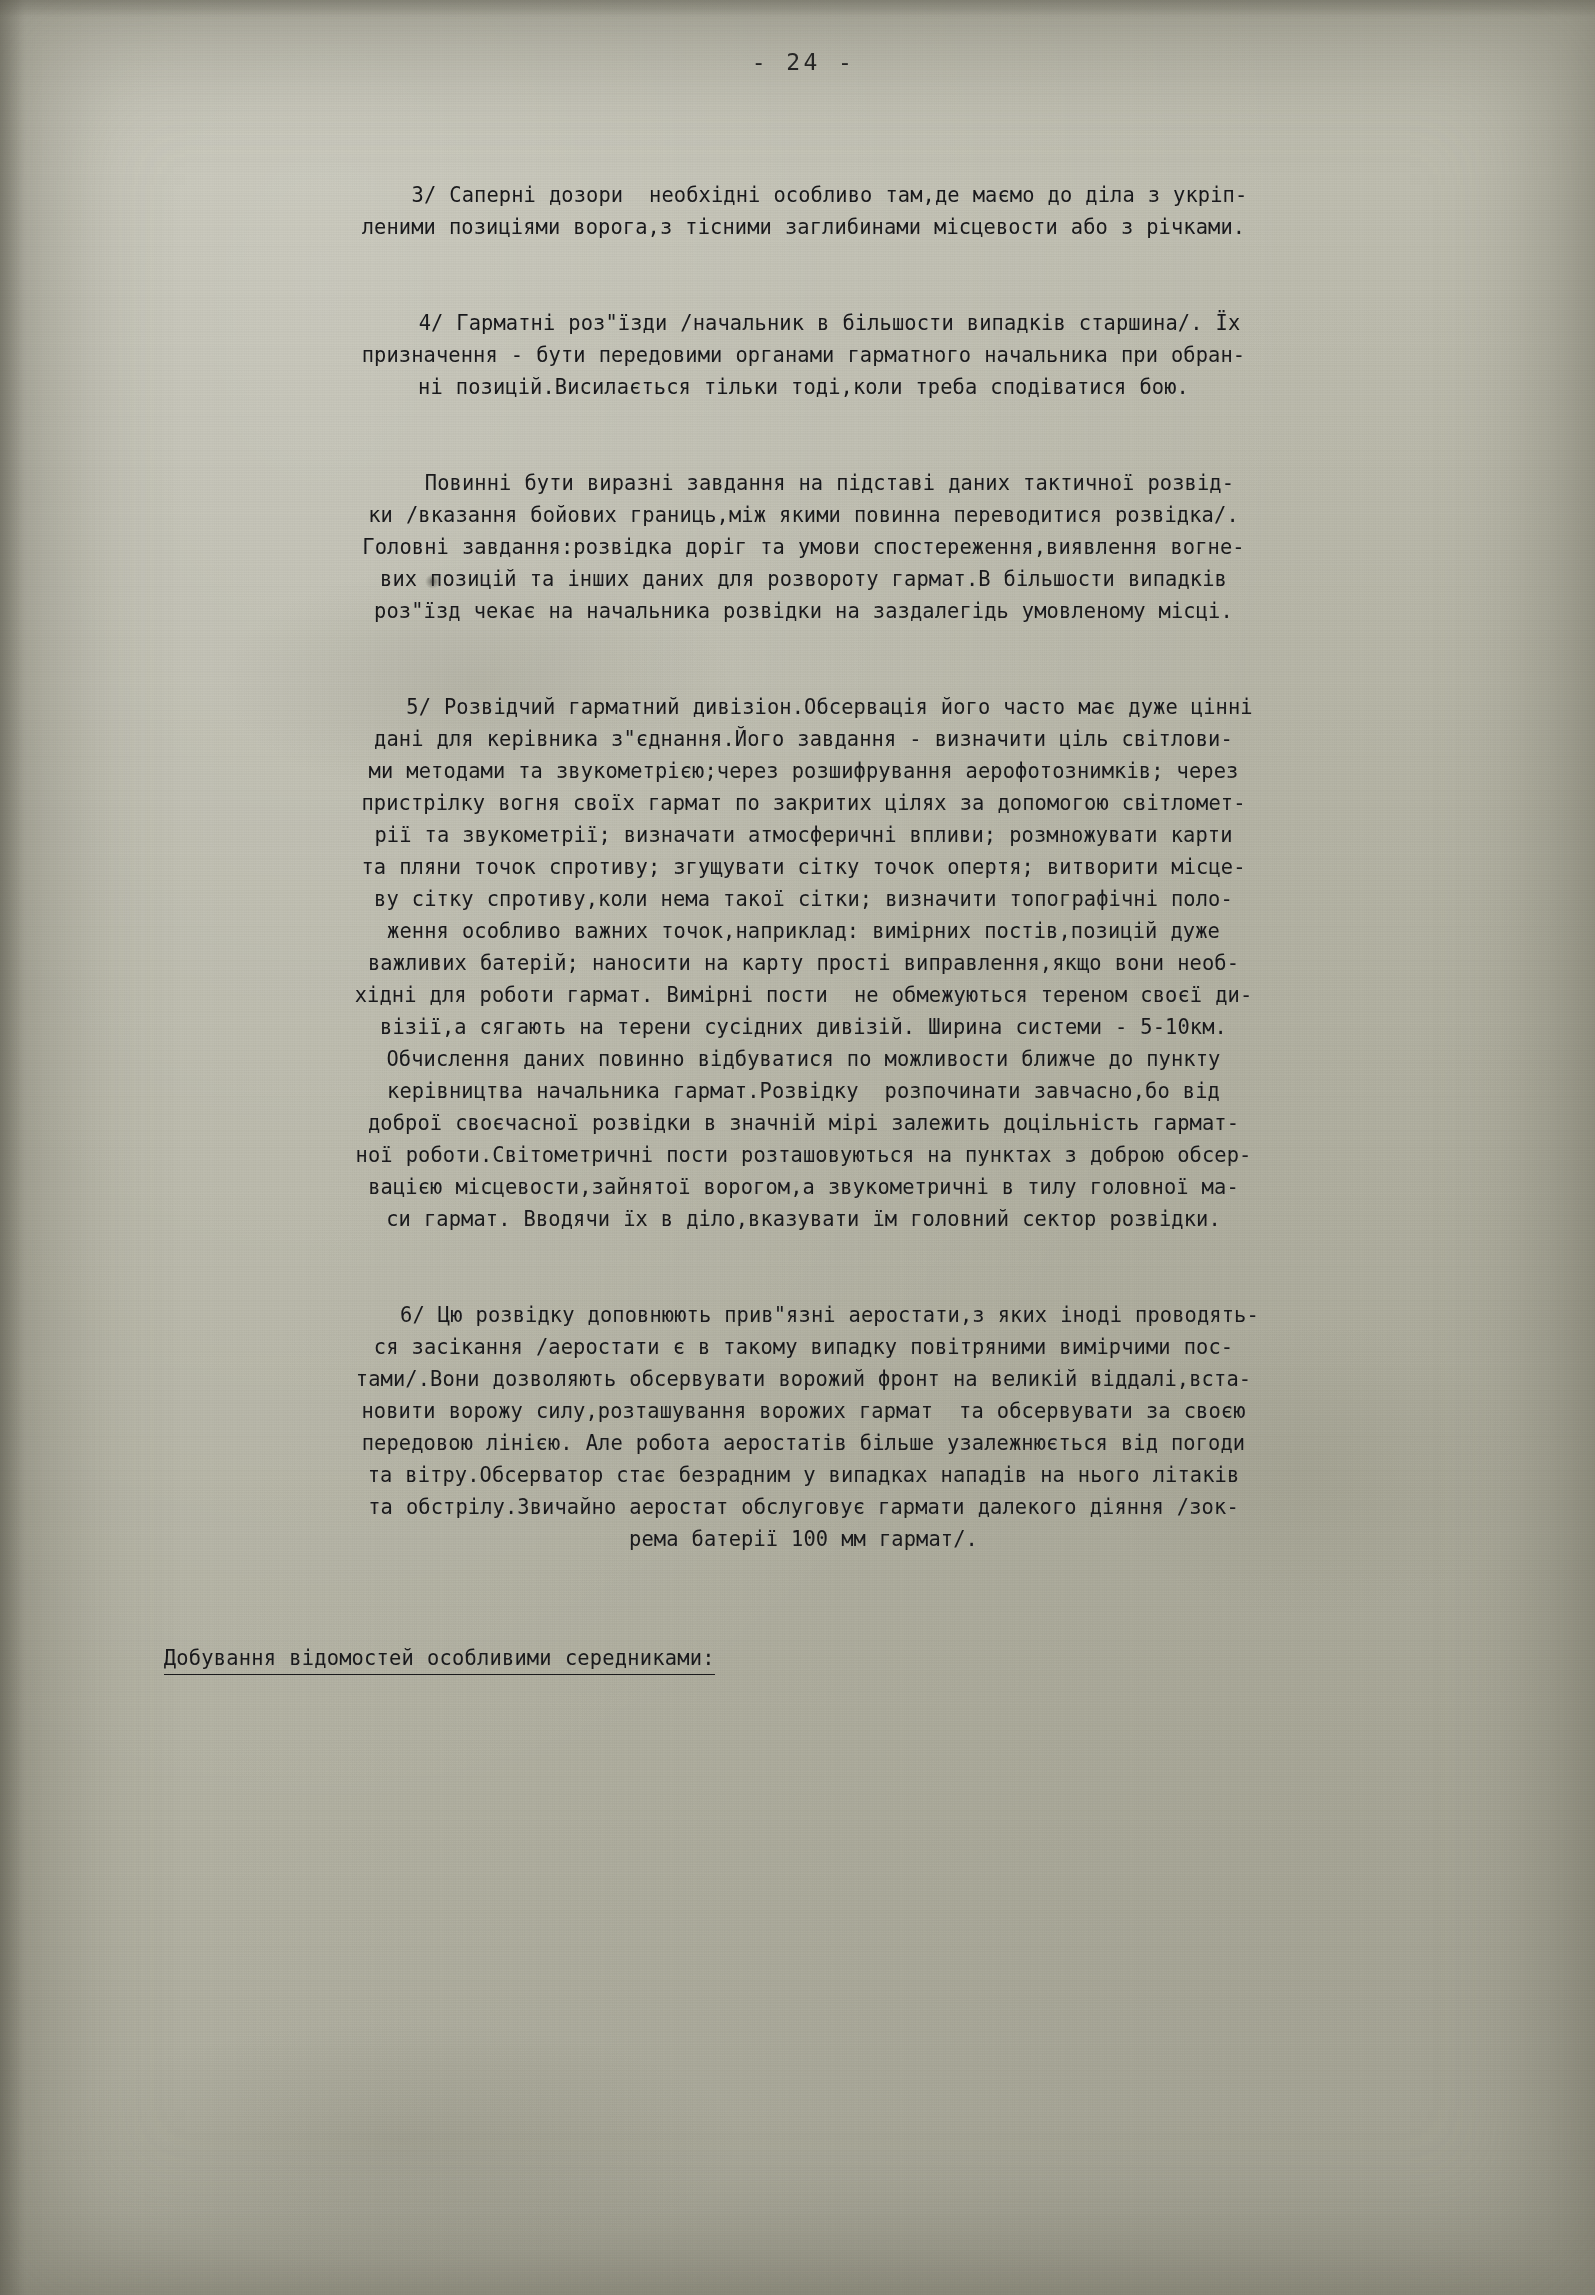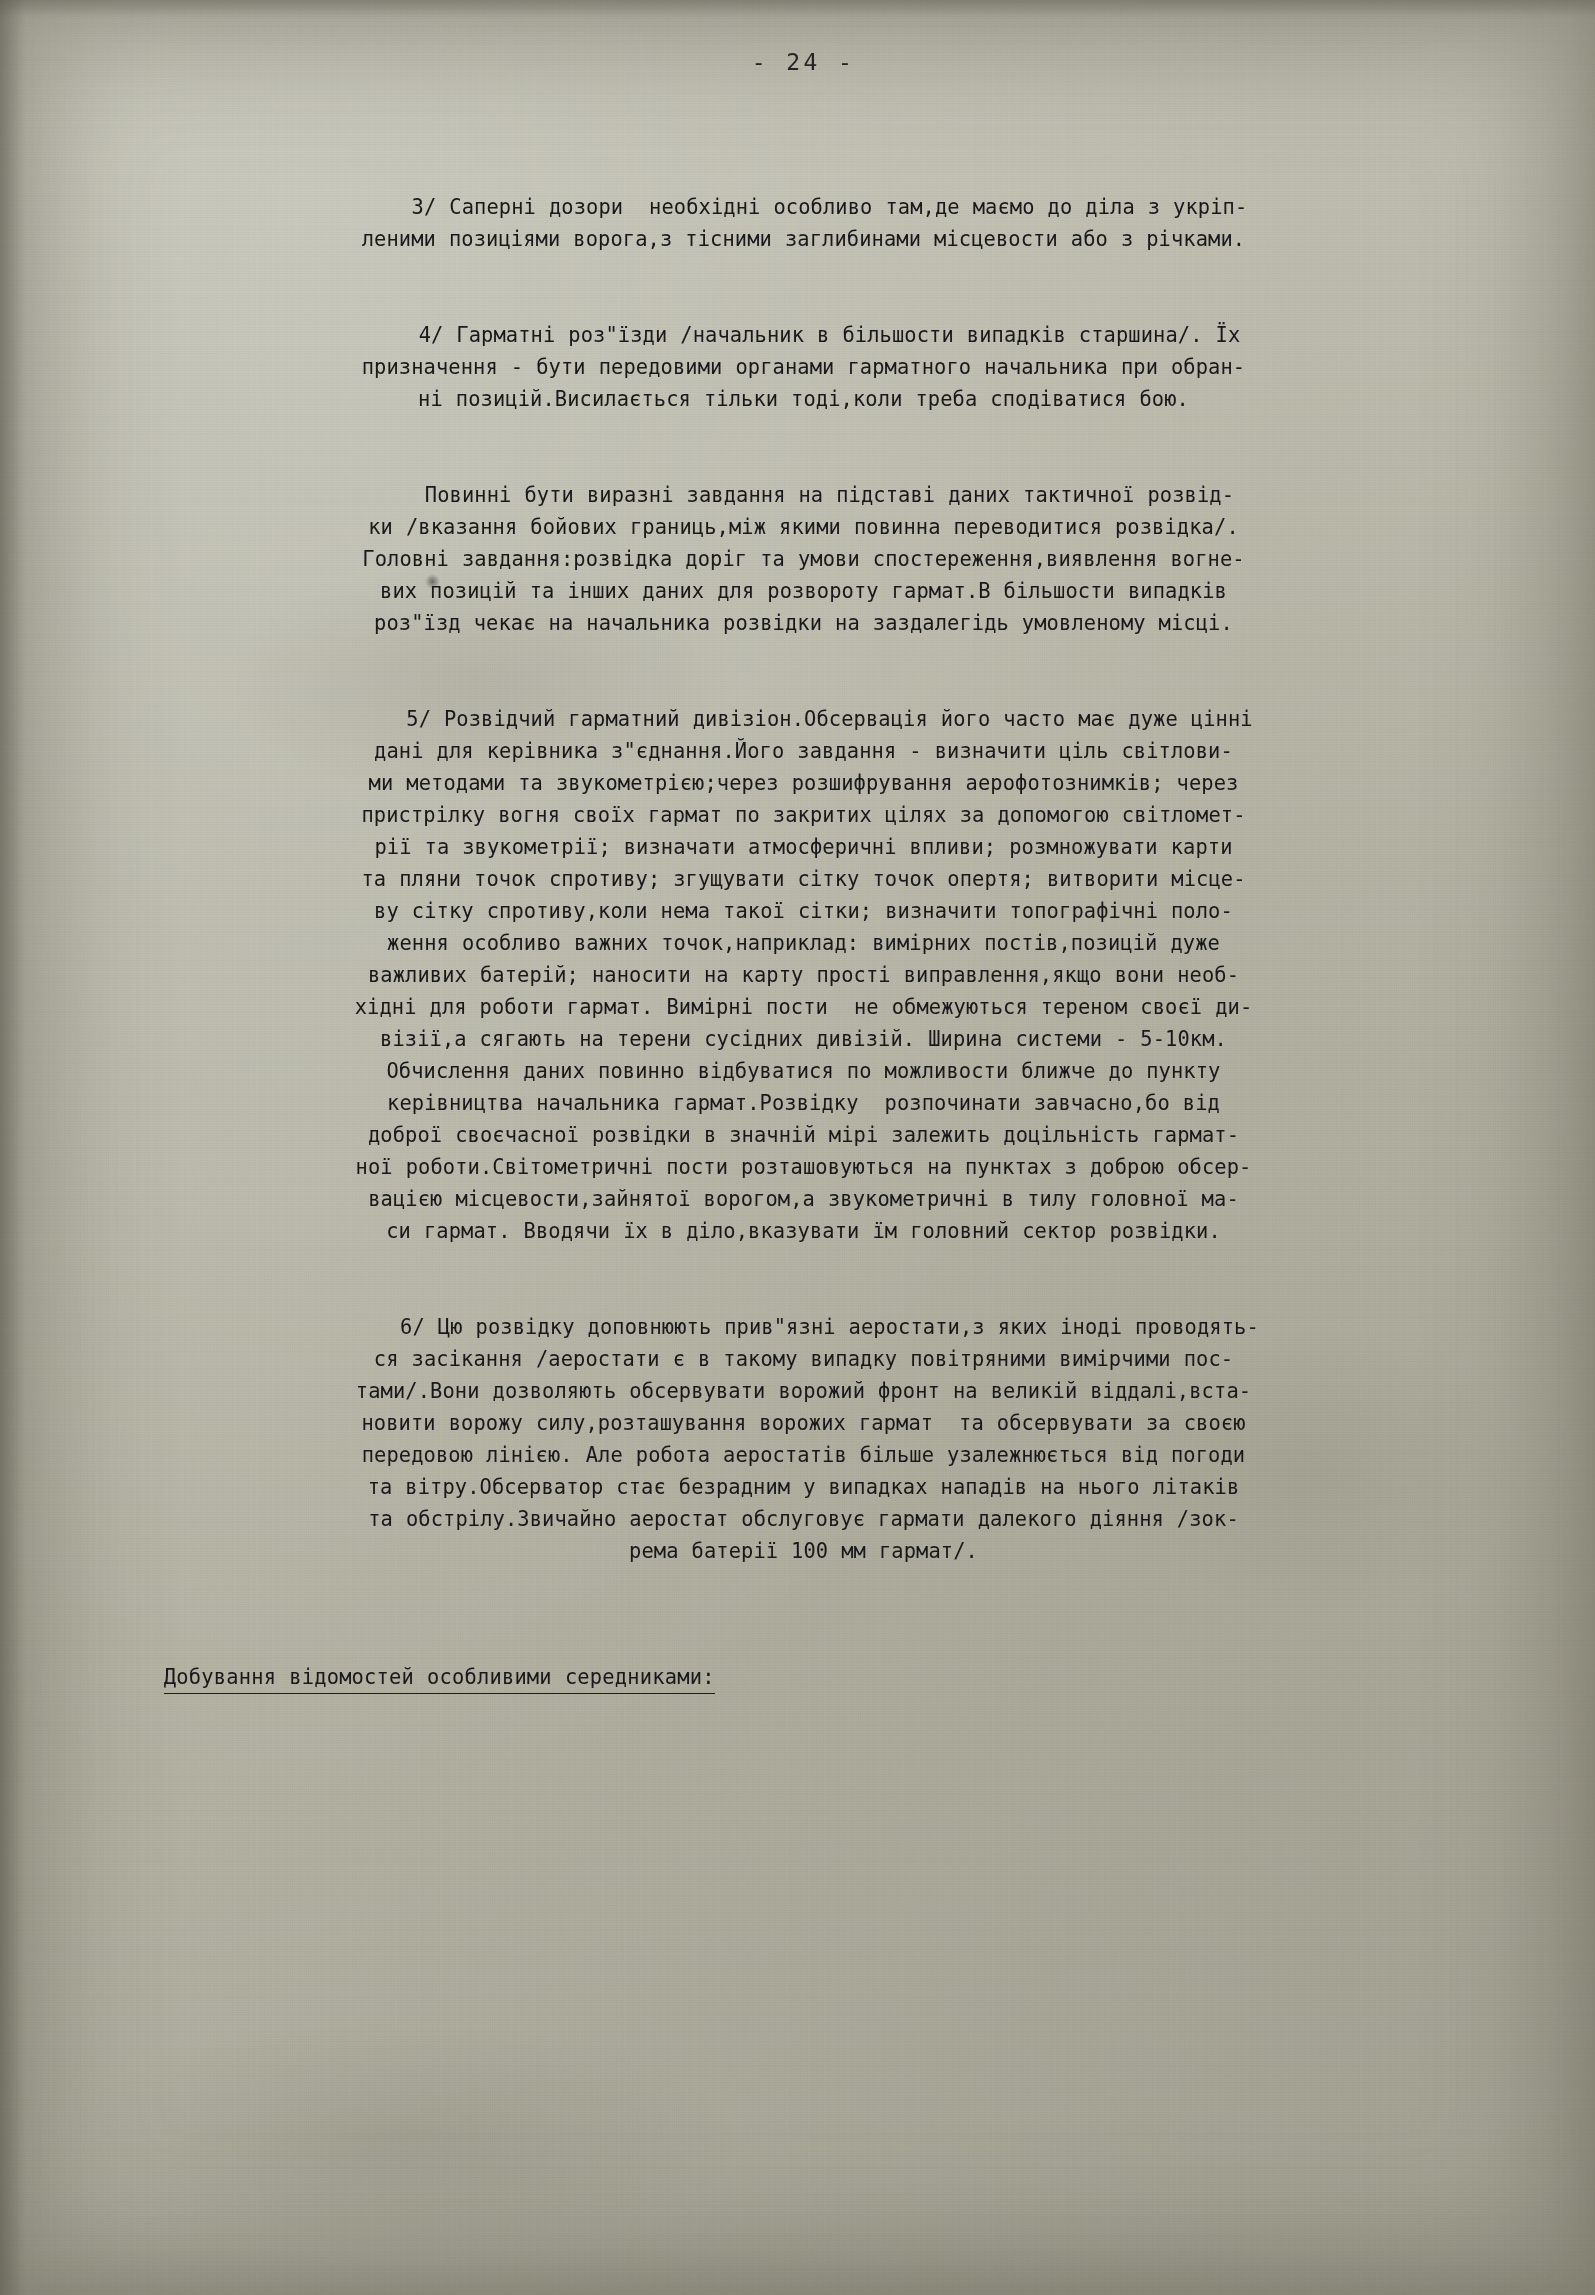--- a/index.html
+++ b/index.html
@@ -52,38 +52,38 @@
   .content {
     position: absolute;
     left: 86px;
     top: 49px;
     width: 1435px;
   }
   .page-number {
     text-align: center;
     font-size: 23px;
     letter-spacing: 3.4px;
-    margin-bottom: 52px;
+    margin-bottom: 40px;
     color: #1b1b1d;
   }
   .body-text {
     font-size: 20.4px;
     line-height: 32px;
     letter-spacing: 0.1px;
     text-align: left;
     white-space: pre-wrap;
     word-spacing: 0.6px;
   }
   .para {
     margin: 0;
     white-space: pre-wrap;
     text-align: center;
   }
   .section-heading {
-    margin-top: 31px;
+    margin-top: 24px;
     margin-bottom: 19.5px;
     font-size: 20.4px;
     line-height: 30px;
     display: inline-block;
     border-bottom: 1.1px solid #1a1a1c;
     padding-bottom: 1.1px;
     letter-spacing: 0.2px;
   }
   .gap-sm { height: 4.6px; }
   .blotchA, .blotchB, .blotchC {

